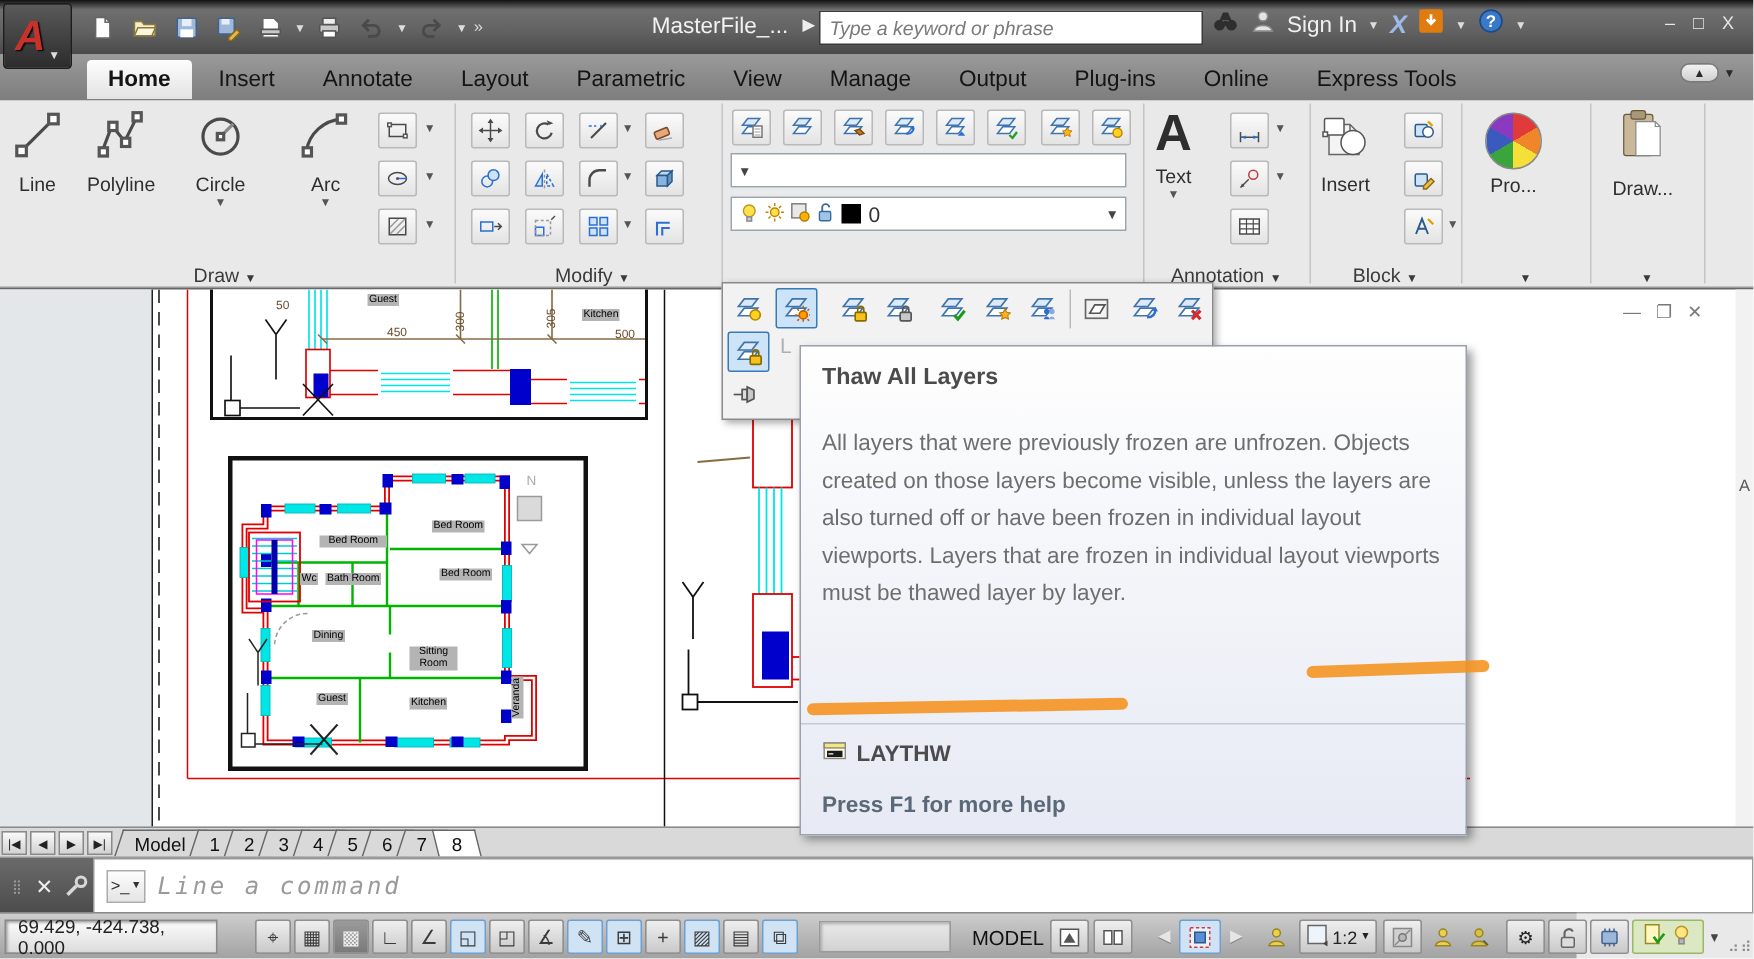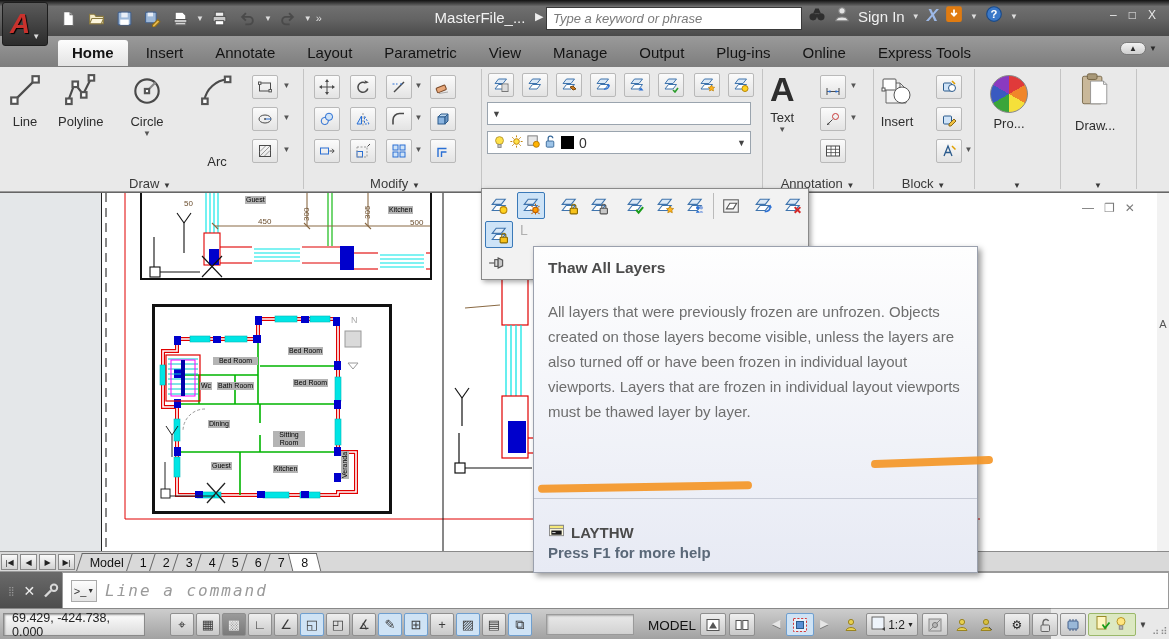--- a/index.html
+++ b/index.html
@@ -74,26 +74,26 @@
     border:1px solid #8a8a8a; z-index:5; box-shadow:2px 2px 5px rgba(0,0,0,.35); }
   .lpbtn { position:absolute; width:28px; height:27px; display:flex; align-items:center;
     justify-content:center; border:1px solid transparent; border-radius:2px; }
   .lpbtn svg { width:18px; height:18px; }
   .lpbtn.hl { background:#cde3f7; border-color:#3a79b8; }
   .lpsep { position:absolute; width:1px; height:26px; background:#bbb; }
   #lp-dis { position:absolute; left:38px; top:33px; color:#b0b0b0; font-size:14px; }
   
   #tooltip { left:533px; top:37px; width:445px; height:327px; z-index:6;
     background:linear-gradient(#fefefe,#e7eaf4); border:1px solid #9aa0ad;
-    box-shadow:3px 3px 6px rgba(0,0,0,.4); padding:12px 14px;margin-top:16px; }
+    box-shadow:3px 3px 6px rgba(0,0,0,.4); padding:12px 14px; }
   #tt-title { font-size:15.5px; font-weight:bold; color:#4b4b4b; }
   #tt-sub { font-size:15px; color:#6e6e6e; margin-top:10px; }
   #tt-body { font-size:15px; color:#6e6e6e; margin-top:22px; line-height:25px; width:420px; }
   #tt-div { position:absolute; left:0; top:251px; width:443px; height:1px; background:#c6cad6; }
-  #tt-cmd { position:absolute; left:14px; top:276px; display:flex; align-items:center; gap:6px;
+  #tt-cmd { position:absolute; left:14px; top:262px; display:flex; align-items:center; gap:6px;
     font-size:15px; font-weight:bold; color:#4b4b4b; }
   #tt-cmd svg { width:17px; height:15px; }
   #tt-foot { position:absolute; left:14px; top:297px; font-size:15px; font-weight:bold; color:#5a6878; }
   .omark { position:absolute; height:8px; border-radius:4px; opacity:.88; z-index:7; }
   
   #ltabs { left:0; top:551px; width:1169px; height:20px; background:#d9d9d9;
     border-top:1px solid #8a8a8a; display:flex; align-items:flex-end; }
   .lnav { width:17px; height:16px; margin:0 1px 1px 1px; background:linear-gradient(#fafafa,#d2d2d2);
     border:1px solid #8a8a8a; font-size:8px; display:flex; align-items:center; justify-content:center; color:#222;}
   .ltab { height:18px; padding:2px 10px; font-size:12.5px; color:#111; background:#d9d9d9;
@@ -286,21 +286,21 @@
   </div>
   <div class="bigbtn" style="left:130px;top:6px;">
     <span><svg viewBox="0 0 16 16" xmlns="http://www.w3.org/2000/svg">
           <circle cx="8" cy="8.5" r="5.5" fill="none" stroke="#4a4a4a"></circle>
           <line x1="8" y1="8.5" x2="12" y2="4.5" stroke="#888"></line>
           <rect x="7" y="7.5" width="2" height="2" fill="#fff" stroke="#555"></rect>
         </svg></span>
     <span class="t">Circle</span>
     <span style="font-size:8px;color:#555;">▼</span>
   </div>
-  <div class="bigbtn" style="left:200px;top:6px;gap:40px;">
+  <div class="bigbtn" style="left:200px;top:6px;">
     <span><svg viewBox="0 0 16 16" xmlns="http://www.w3.org/2000/svg">
           <path d="M2 13A12 12 0 0 1 13 3" fill="none" stroke="#4a4a4a"></path>
           <rect x="1" y="12" width="2.6" height="2.6" fill="#fff" stroke="#555"></rect>
           <rect x="11.7" y="1.7" width="2.6" height="2.6" fill="#fff" stroke="#555"></rect>
         </svg></span>
     <span class="t">Arc</span>
     <span style="font-size:8px;color:#555;">▼</span>
   </div>
   <span class="smbtn" style="left:252px;top:8px;">
       <svg viewBox="0 0 16 16" xmlns="http://www.w3.org/2000/svg">

